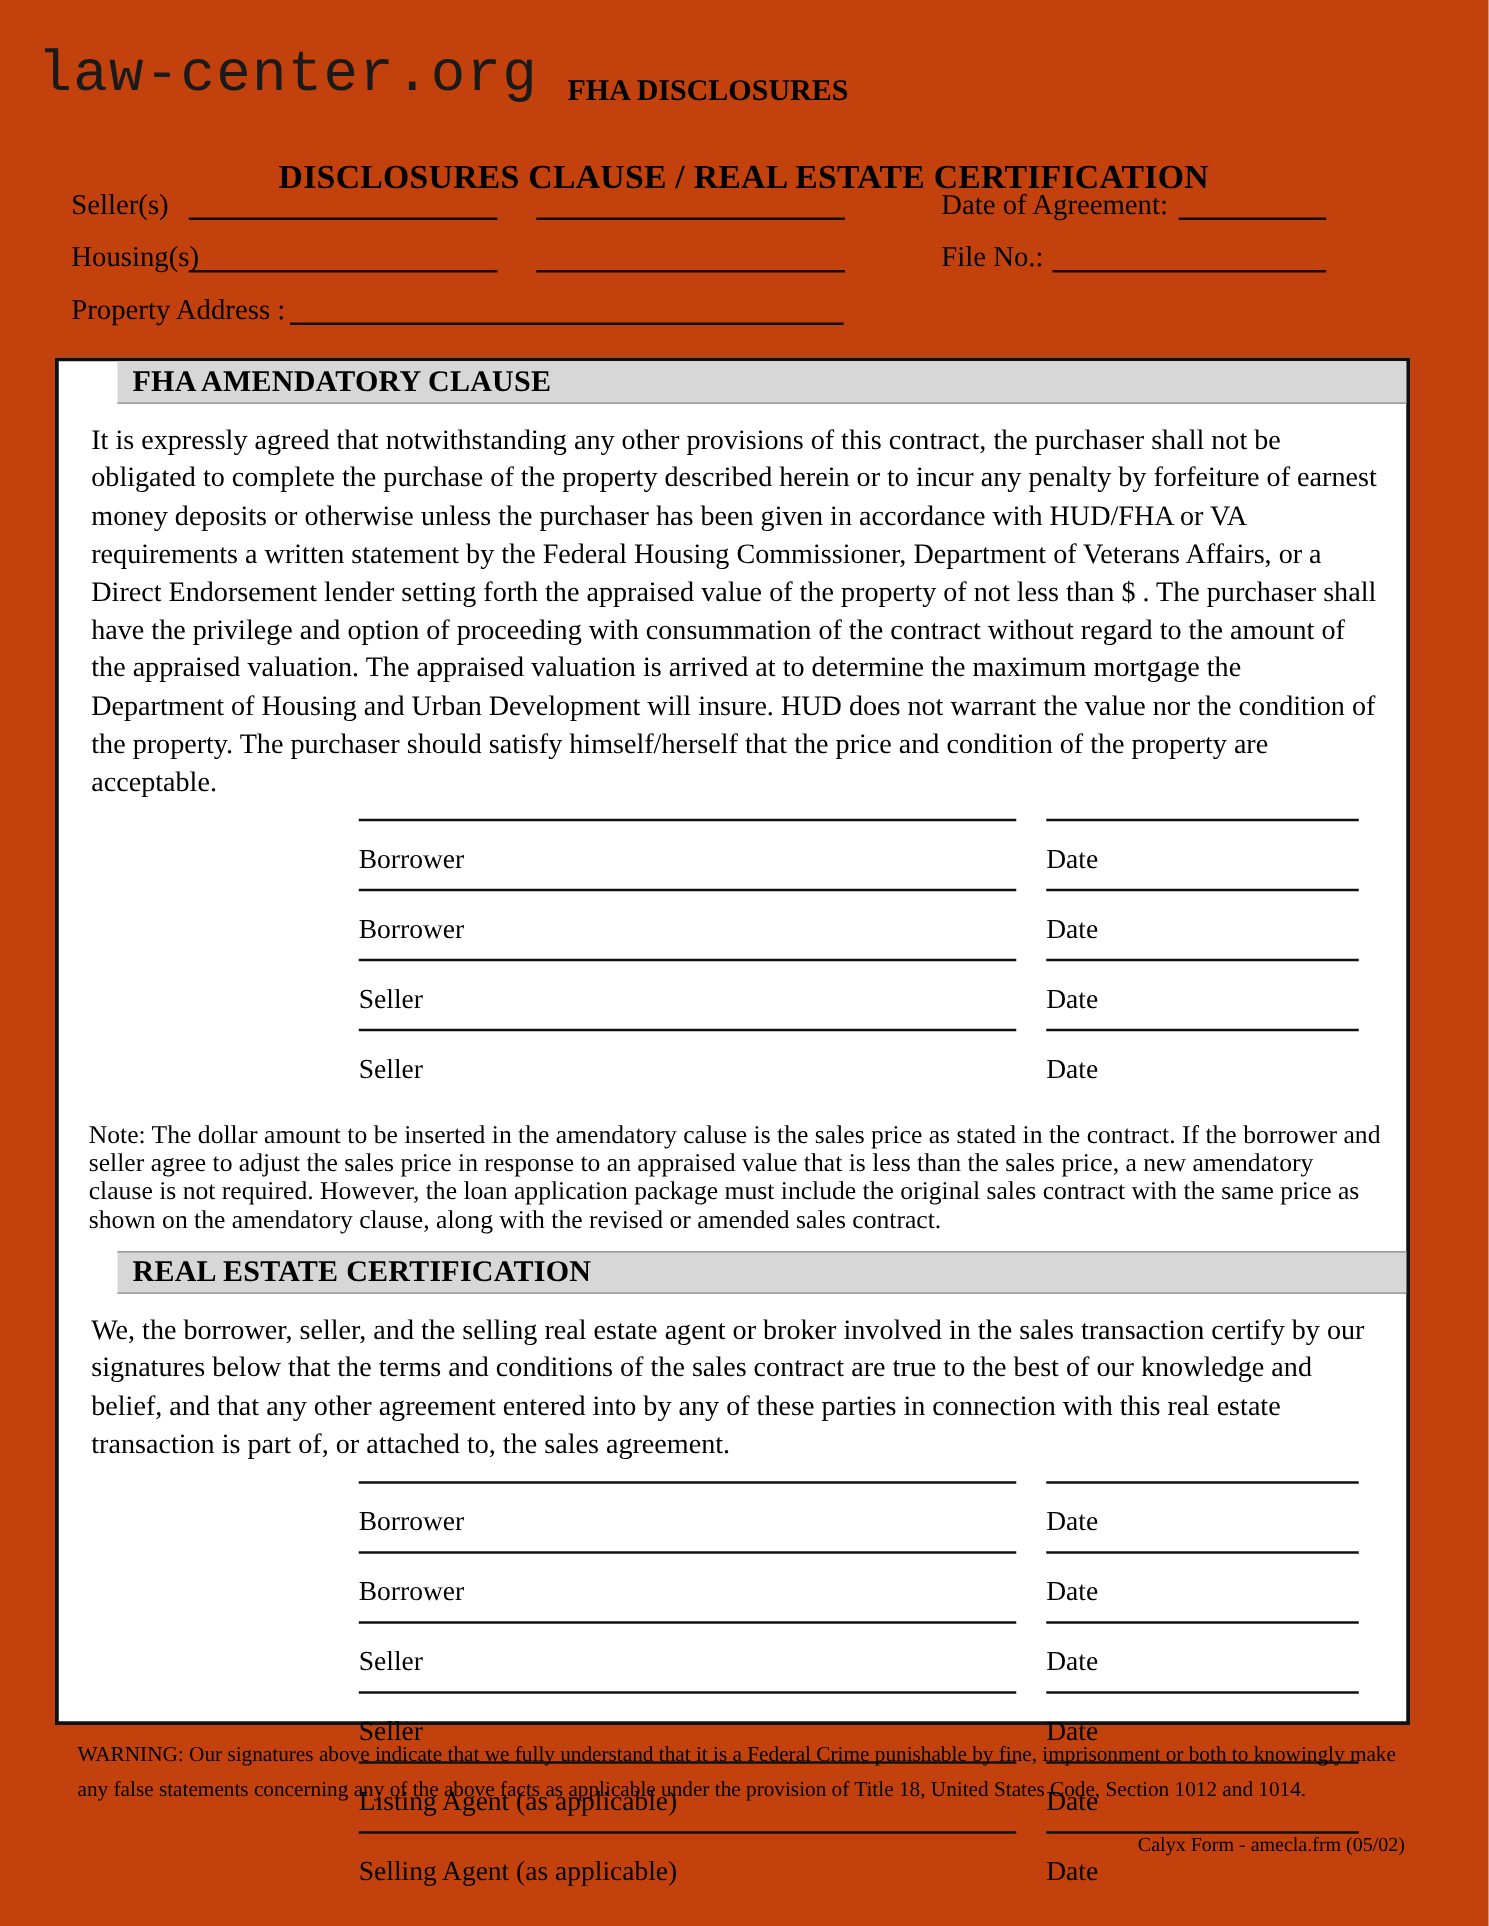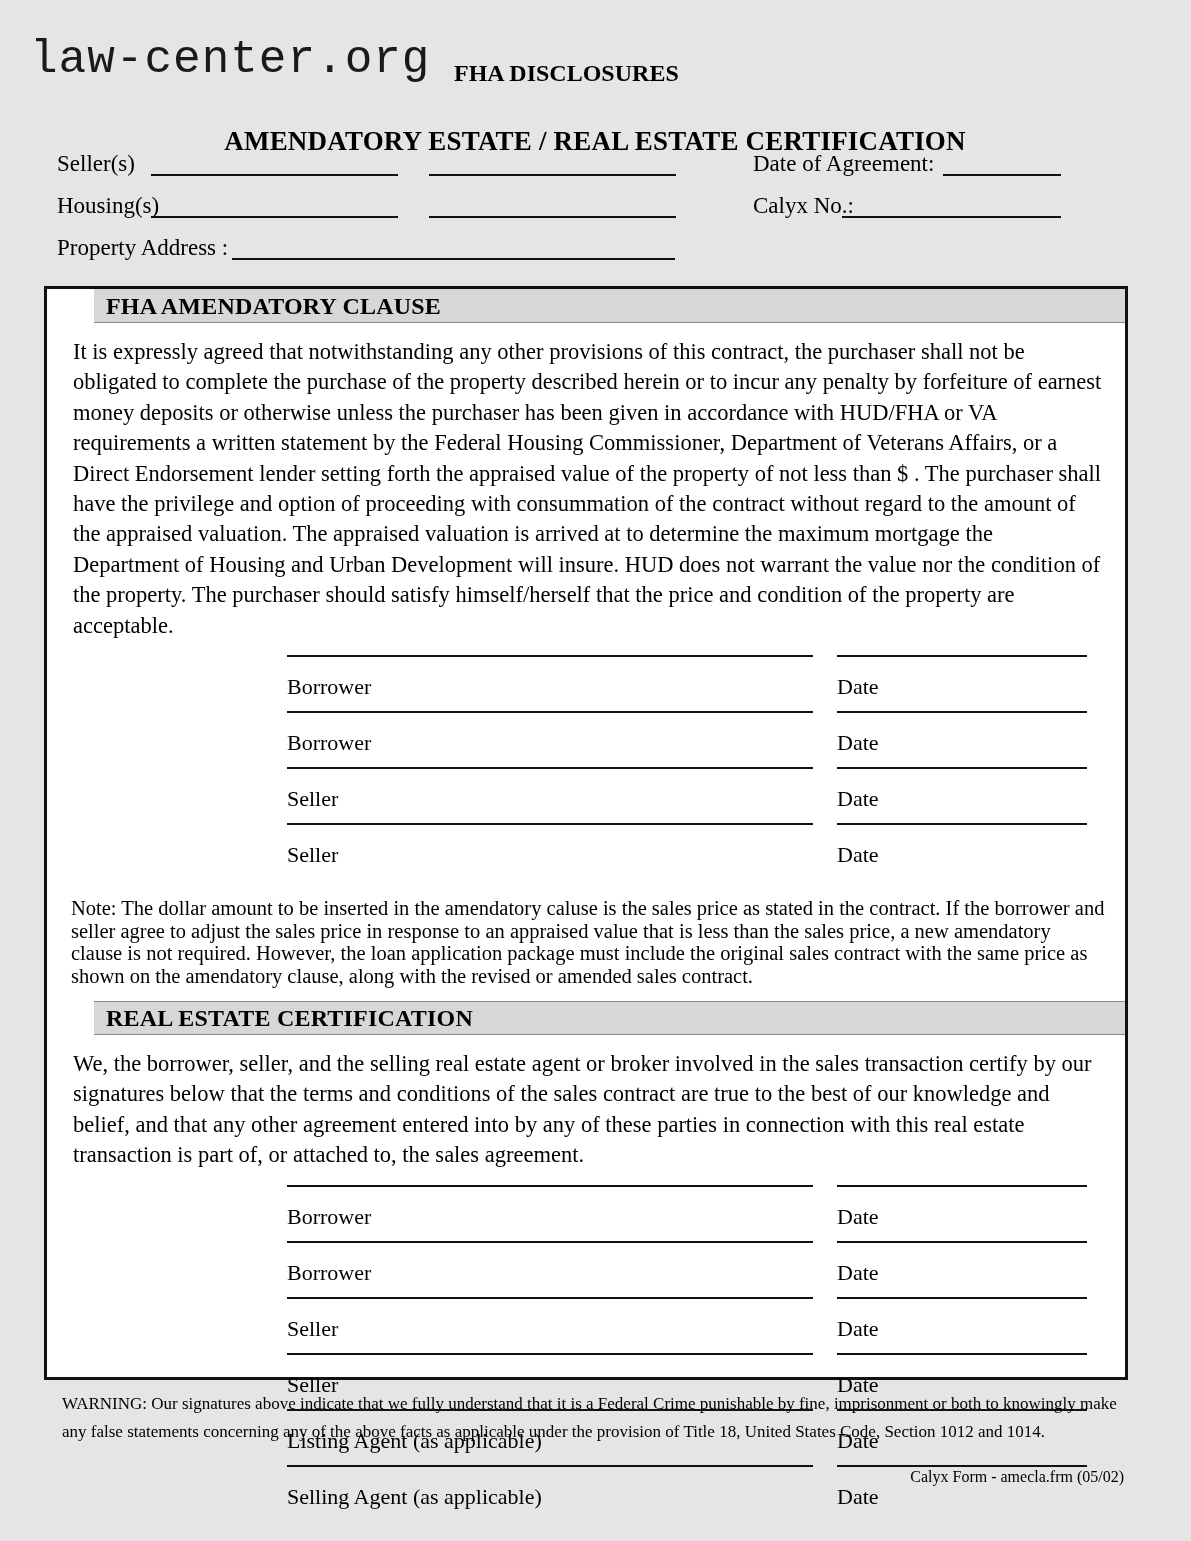--- a/index.html
+++ b/index.html
@@ -8,21 +8,21 @@
     background: #ffffff;
   }
   body {
     font-family: "Liberation Serif", "DejaVu Serif", serif;
     color: #000000;
   }
   .page {
     position: relative;
     width: 1191px;
     height: 1541px;
-    background: #e5e5e5;
+    background: #c2410c;
     overflow: hidden;
   }
 
   
   .masthead {
     position: absolute;
     left: 30px;
     top: 34px;
     width: 1130px;
     height: 56px;
@@ -175,38 +175,38 @@
   }
 </style>
 </head>
 <body>
 
 <div class="page">
 
   <div class="masthead">
     <div class="brand">law-center.org</div>
     <div class="fha-disclosures">FHA DISCLOSURES</div>
-    <div class="doc-title">AMENDATORY ESTATE / REAL ESTATE CERTIFICATION</div>
+    <div class="doc-title">DISCLOSURES CLAUSE / REAL ESTATE CERTIFICATION</div>
   </div>
 
   <div class="fields">
 
     <div class="field-row">
       <div class="field-label" style="left:0; top:3px;">Seller(s)</div>
       <div class="rule" style="left:94px; top:26px; width:247px;"></div>
       <div class="rule" style="left:372px; top:26px; width:247px;"></div>
       <div class="field-label" style="left:696px; top:3px;">Date of Agreement:</div>
       <div class="rule" style="left:886px; top:26px; width:118px;"></div>
     </div>
 
     <div class="field-row">
       <div class="field-label" style="left:0; top:3px;">Housing(s)</div>
       <div class="rule" style="left:94px; top:26px; width:247px;"></div>
       <div class="rule" style="left:372px; top:26px; width:247px;"></div>
-      <div class="field-label" style="left:696px; top:3px;">Calyx No.:</div>
+      <div class="field-label" style="left:696px; top:3px;">File No.:</div>
       <div class="rule" style="left:785px; top:26px; width:219px;"></div>
     </div>
 
     <div class="field-row">
       <div class="field-label" style="left:0; top:3px;">Property Address :</div>
       <div class="rule" style="left:175px; top:26px; width:443px;"></div>
     </div>
   </div>
 
   <div class="mainbox">

